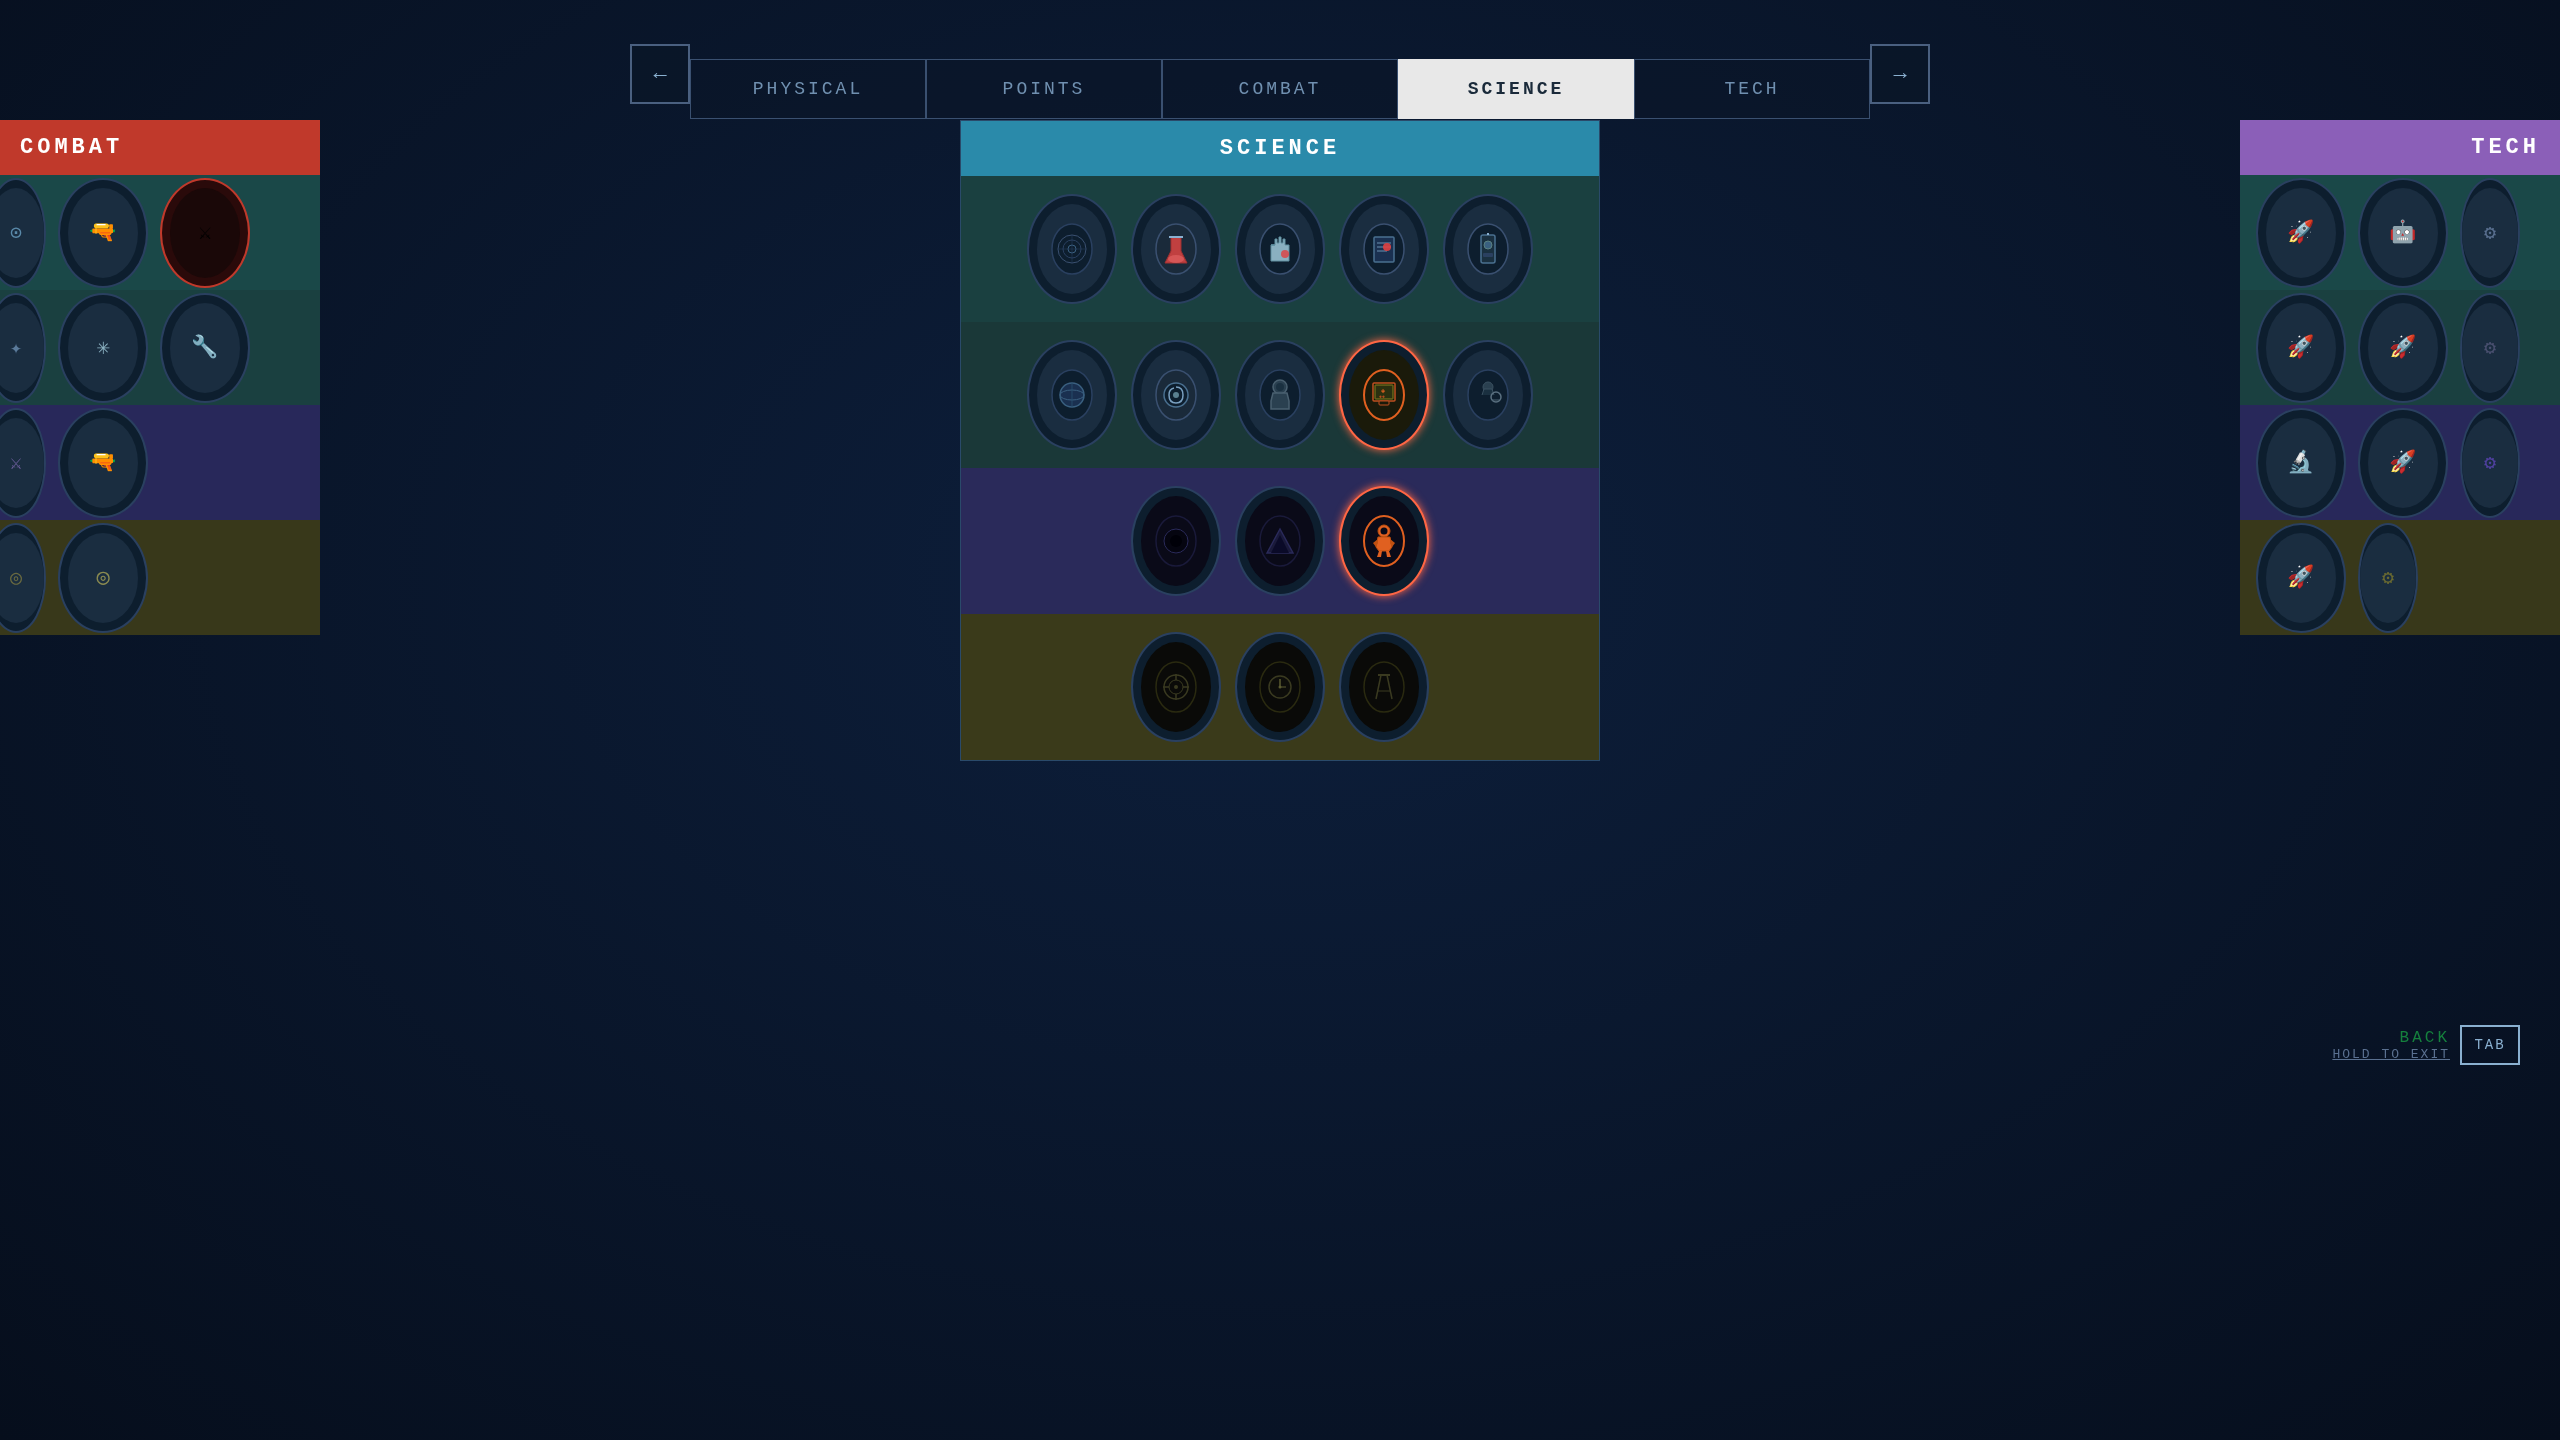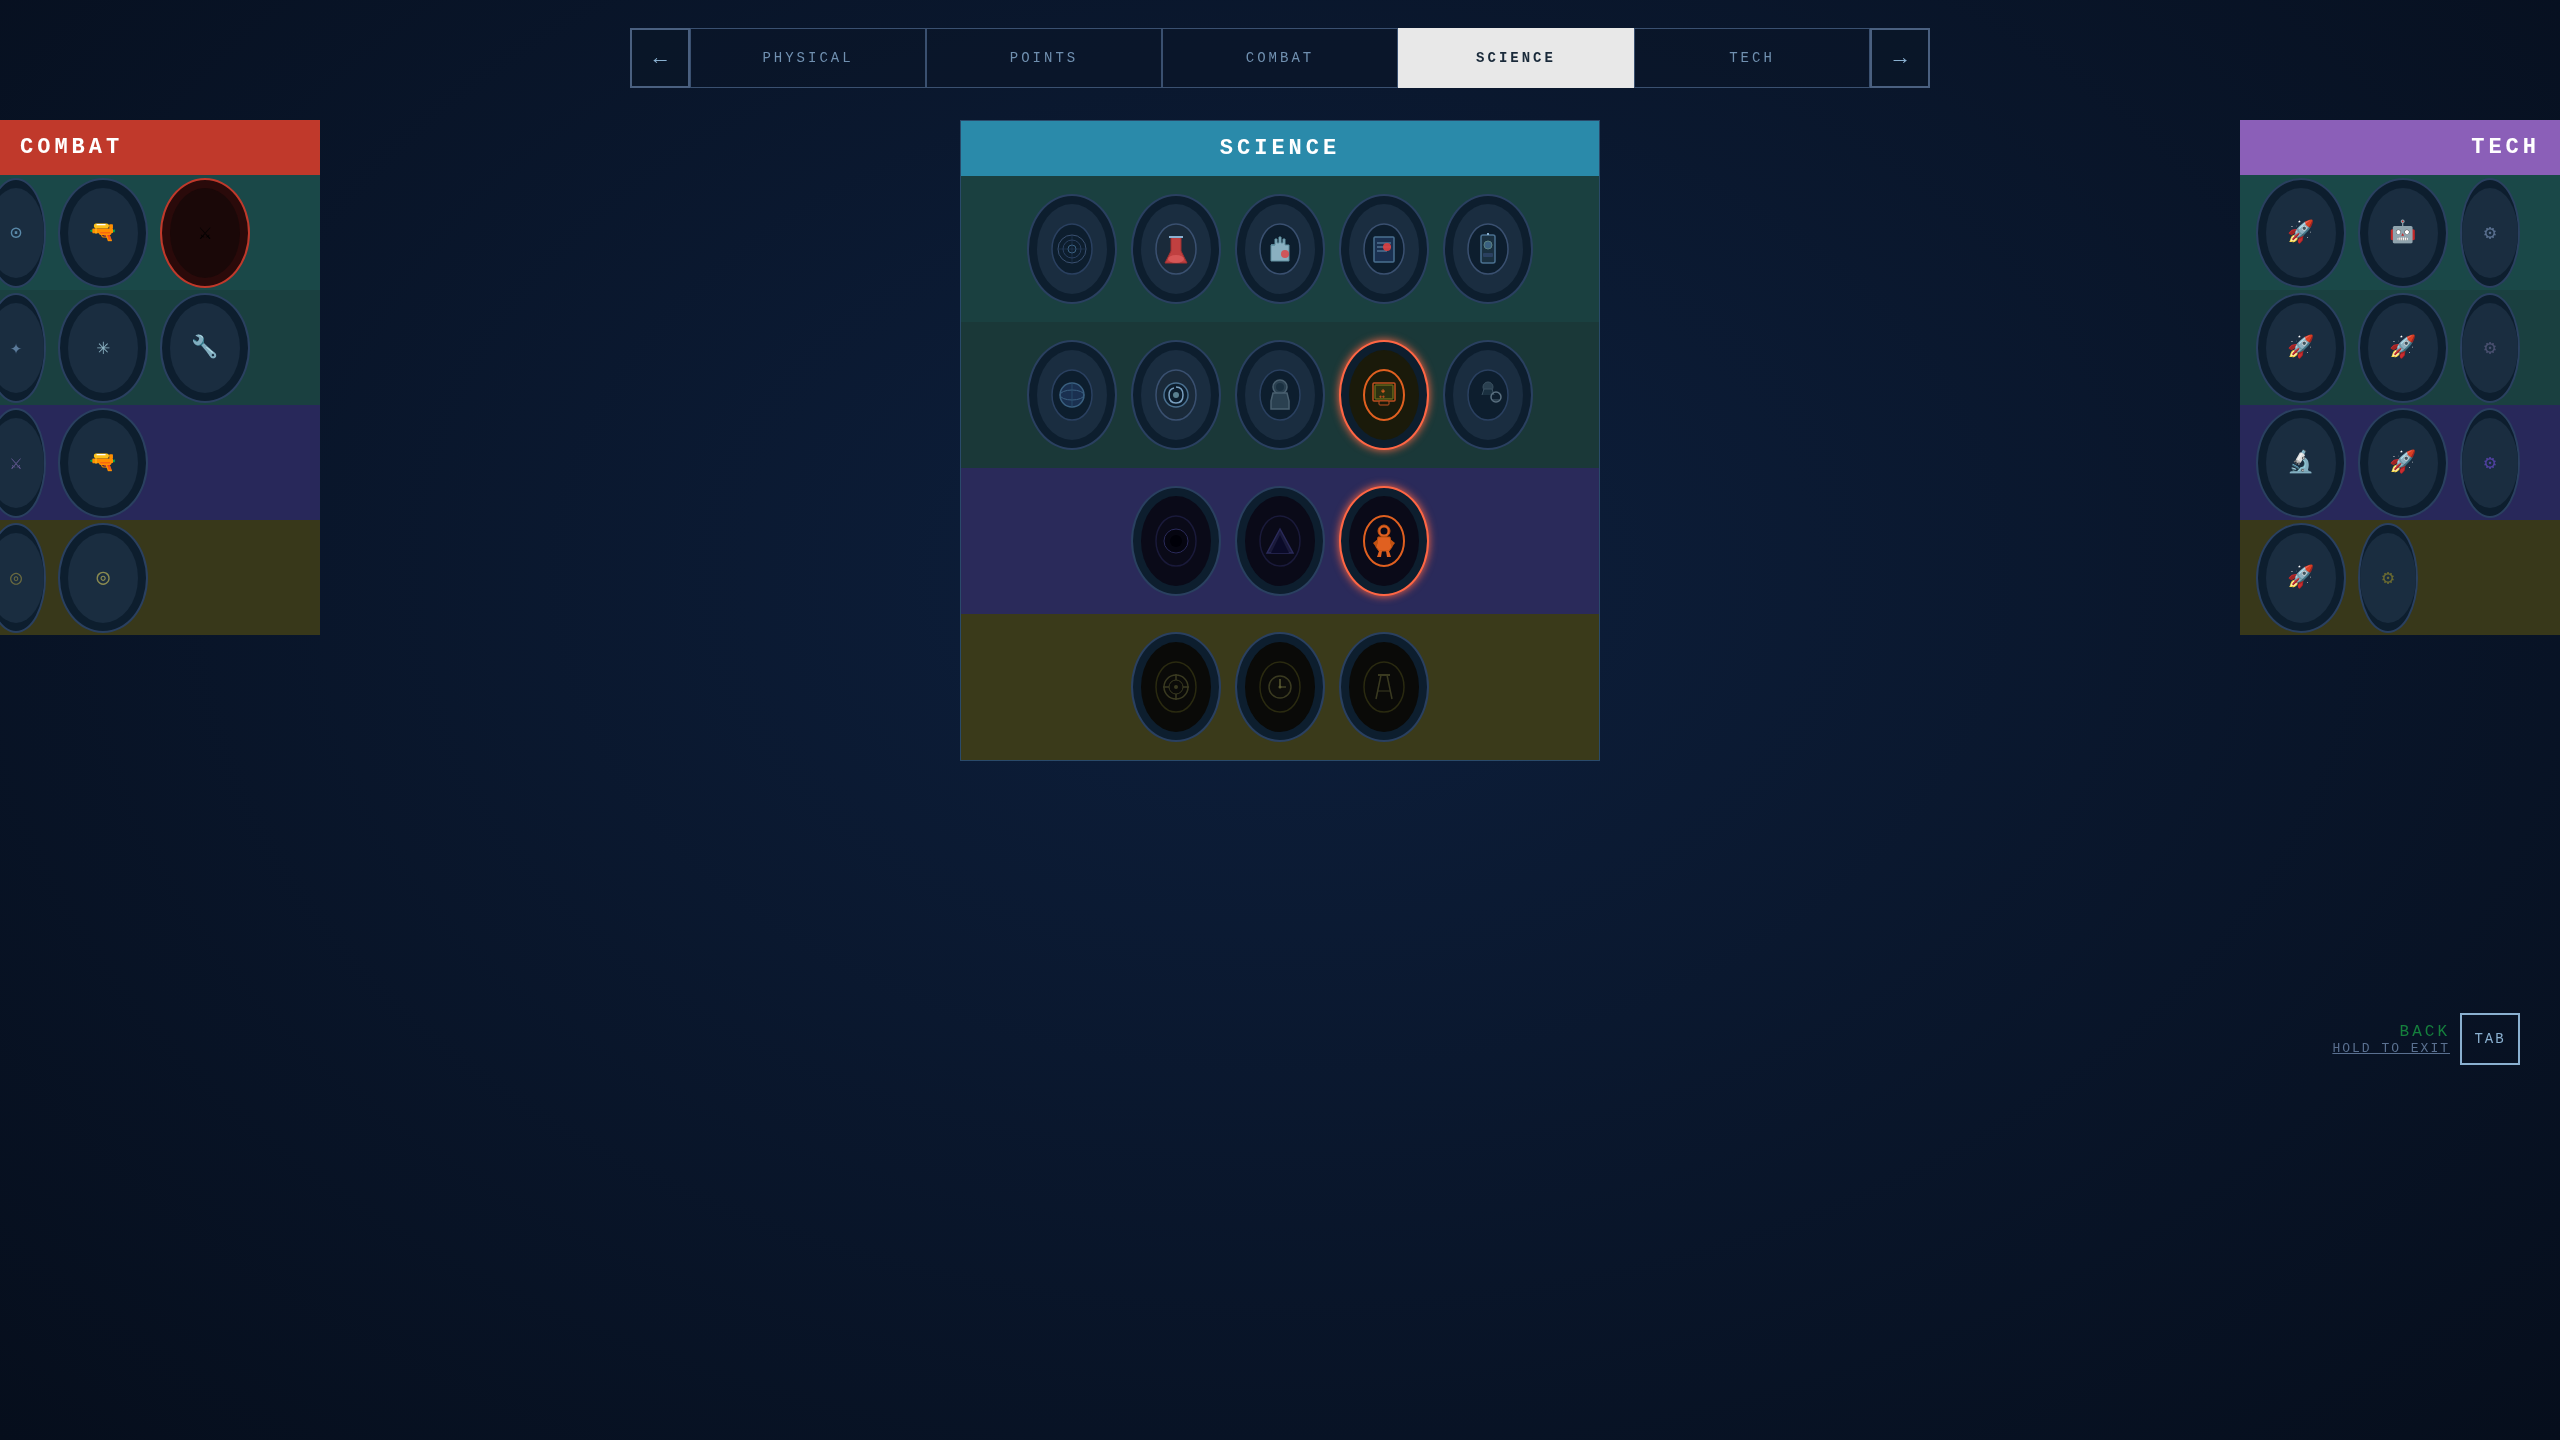--- a/index.html
+++ b/index.html
@@ -57,26 +57,27 @@
       display: flex;
     }
 
     .nav-tab {
       width: 236px;
       height: 60px;
       border: 1px solid #3a5070;
       background: rgba(10,22,40,0.6);
       color: #7090b0;
       font-family: 'Courier New', monospace;
-      font-size: 14px;
+      font-size: 18px;
       letter-spacing: 3px;
       display: flex;
       align-items: center;
       justify-content: center;
       cursor: pointer;
+      margin-top: 31px;
     }
 
     .nav-tab.active {
       background: #e8e8e8;
       color: #1a2a3a;
       border-color: #e8e8e8;
       font-weight: bold;
     }
 
     
@@ -226,21 +227,21 @@
     .back-sublabel {
       color: #5a7090;
       font-size: 13px;
       letter-spacing: 2px;
       display: block;
       text-decoration: underline;
     }
 
     .tab-key {
       width: 60px;
-      height: 52px;
+      height: 40px;
       border: 2px solid #8ab0d0;
       color: #8ab0d0;
       font-size: 14px;
       letter-spacing: 2px;
       display: flex;
       align-items: center;
       justify-content: center;
       font-family: 'Courier New', monospace;
     }
 

